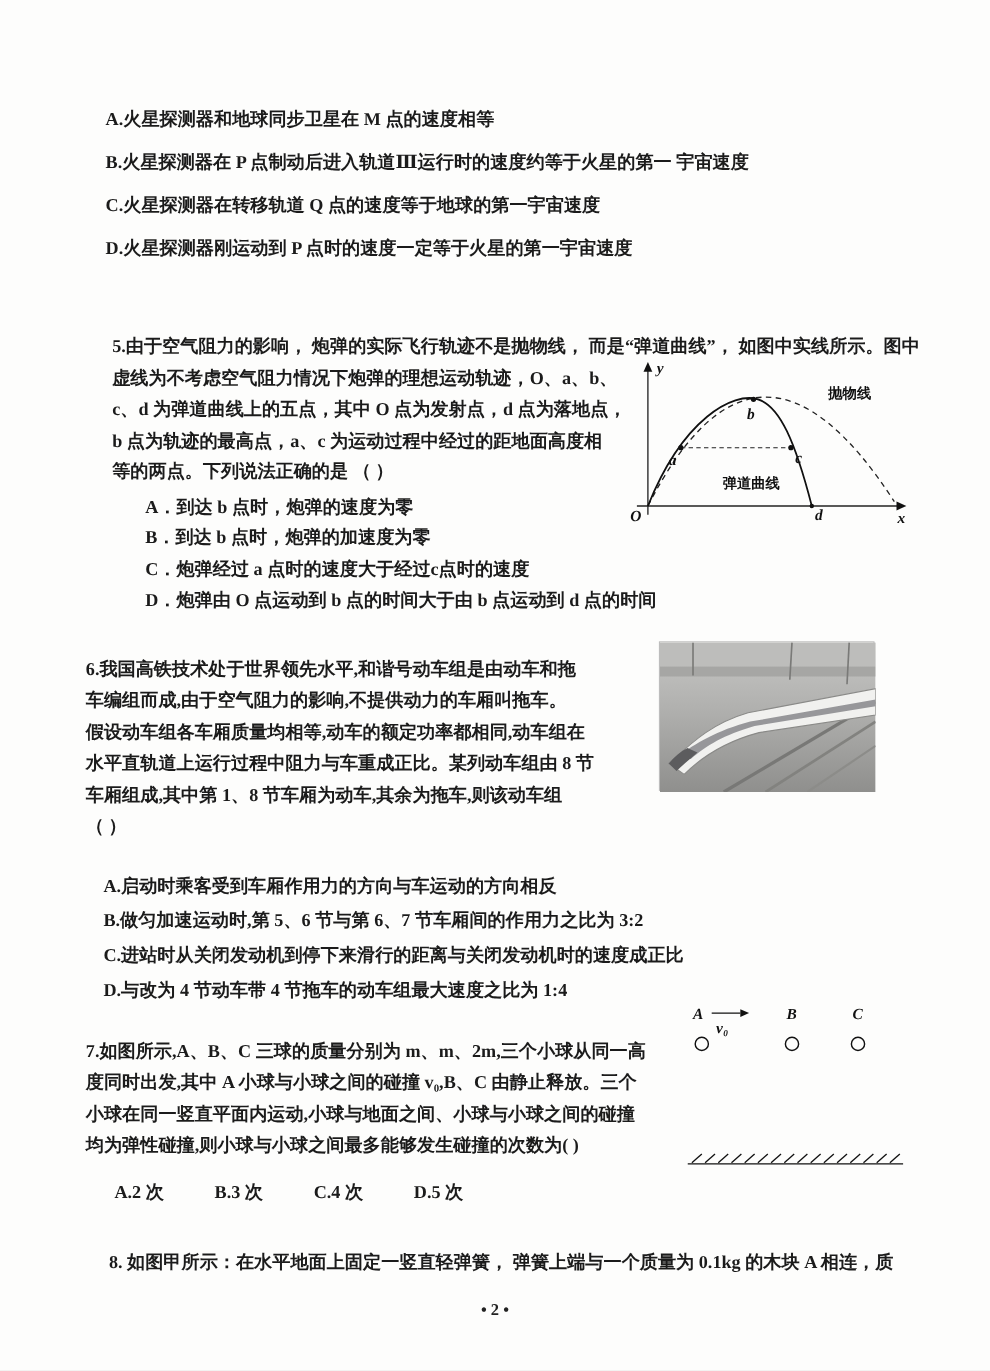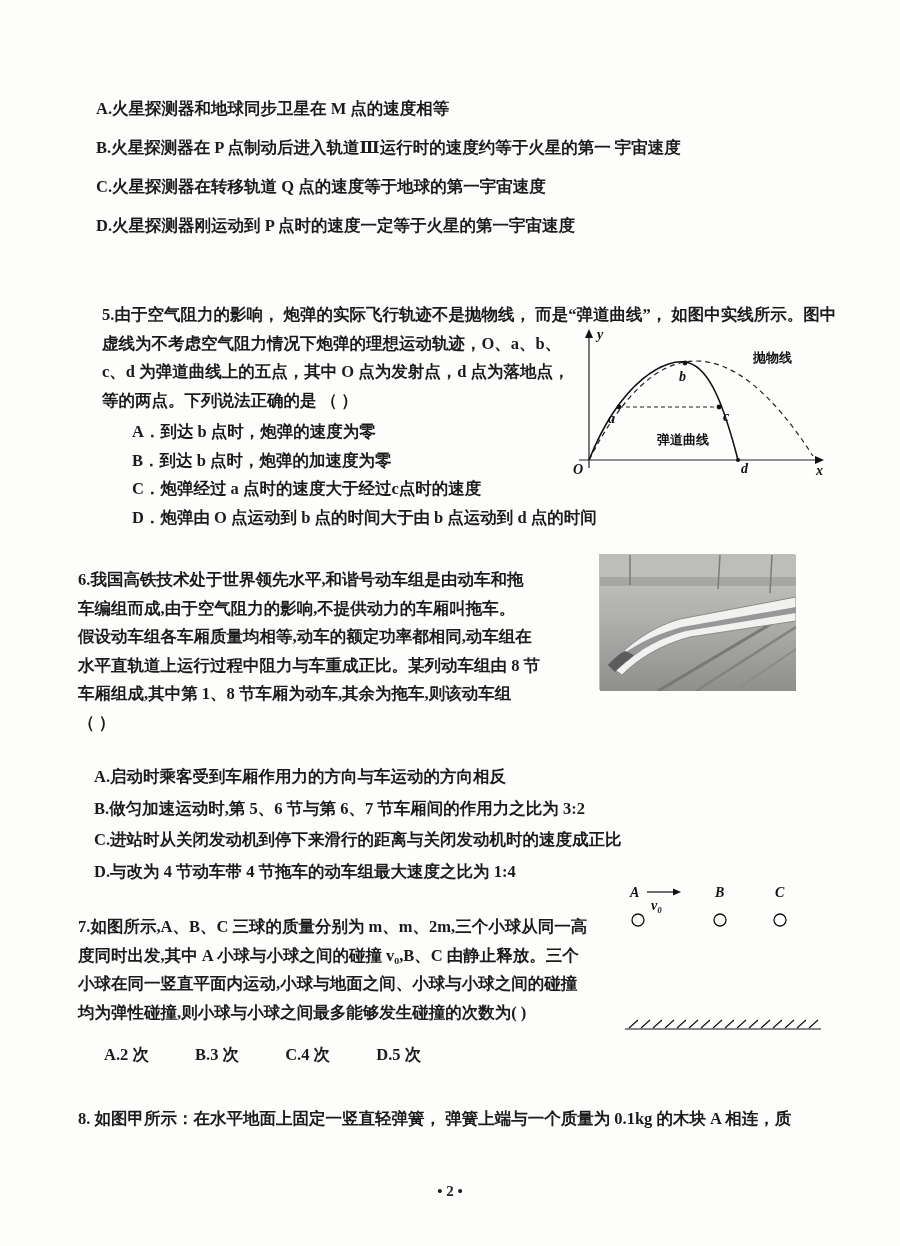--- a/index.html
+++ b/index.html
@@ -25,21 +25,21 @@
   .photo{position:absolute;top:-12px;right:40px;width:196px;height:136px;margin:0;border:1px solid #bdbdbd;}
   .q6opts{margin-top:24px;margin-left:16px;}
   .q6opts .line{line-height:31.5px;}
   
   .q7{margin-top:26px;}
   .q7stem{width:565px;}
   .fig7{position:absolute;top:-30px;right:10px;width:200px;height:155px;margin:0;}
   .q7opts{margin-top:16px;margin-left:26px;line-height:24px;}
   .q7opts span{margin-right:42px;}
   
-  .q8{margin-top:38px;}
+  .q8{margin-top:38px;margin-left:21px;}
   .footer{position:absolute;left:0;right:0;bottom:46px;text-align:center;font-size:15px;color:#222;}
   
   .axis{stroke:#222;stroke-width:1.2;fill:none;}
   .dash{stroke:#222;stroke-width:1.2;fill:none;stroke-dasharray:5 4;}
   .solid{stroke:#111;stroke-width:1.6;fill:none;}
   .dash2{stroke:#222;stroke-width:1;fill:none;stroke-dasharray:4 3;}
   .dot{fill:#111;}
   .ball{fill:none;stroke:#111;stroke-width:1.3;}
   .stk{stroke:#111;stroke-width:1.2;fill:none;}
   .arrowhead{fill:#111;}
@@ -58,20 +58,21 @@
     <div class="opt">C.火星探测器在转移轨道 Q 点的速度等于地球的第一宇宙速度</div>
     <div class="opt">D.火星探测器刚运动到 P 点时的速度一定等于火星的第一宇宙速度</div>
   </section>
 
   <section class="q5">
     <div class="line">5.由于空气阻力的影响， 炮弹的实际飞行轨迹不是抛物线， 而是“弹道曲线”， 如图中实线所示。图中</div>
     <div class="qwrap">
       <div class="q5stem">
         <div class="line">虚线为不考虑空气阻力情况下炮弹的理想运动轨迹，O、a、b、</div>
         <div class="line">c、d 为弹道曲线上的五点，其中 O 点为发射点，d 点为落地点，</div>
+        <div class="line">b 点为轨迹的最高点，a、c 为运动过程中经过的距地面高度相</div>
         <div class="line">等的两点。下列说法正确的是   （    ）</div>
       </div>
       <figure class="fig5">
         <svg viewBox="0 0 258 155" width="258" height="155">
           <line class="axis" x1="18" y1="146" x2="18" y2="10"></line>
           <polygon class="arrowhead" points="14,16 18,7 22,16"></polygon>
           <line class="axis" x1="8" y1="138" x2="250" y2="138"></line>
           <polygon class="arrowhead" points="244,134 253,138 244,142"></polygon>
           <text x="26" y="17" class="it">y</text>
           <text x="245" y="153" class="it">x</text>

